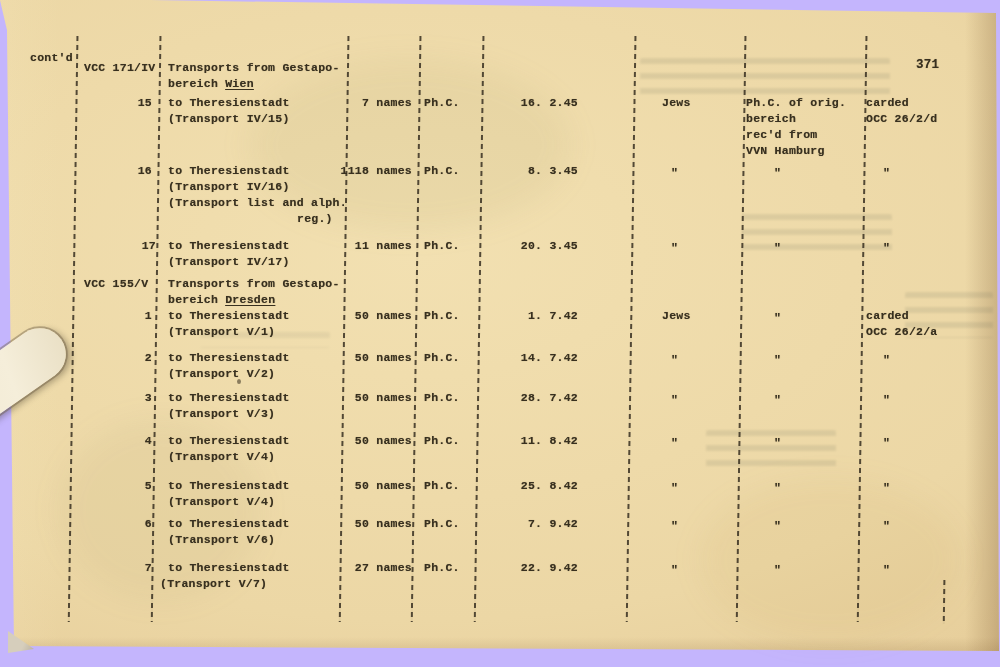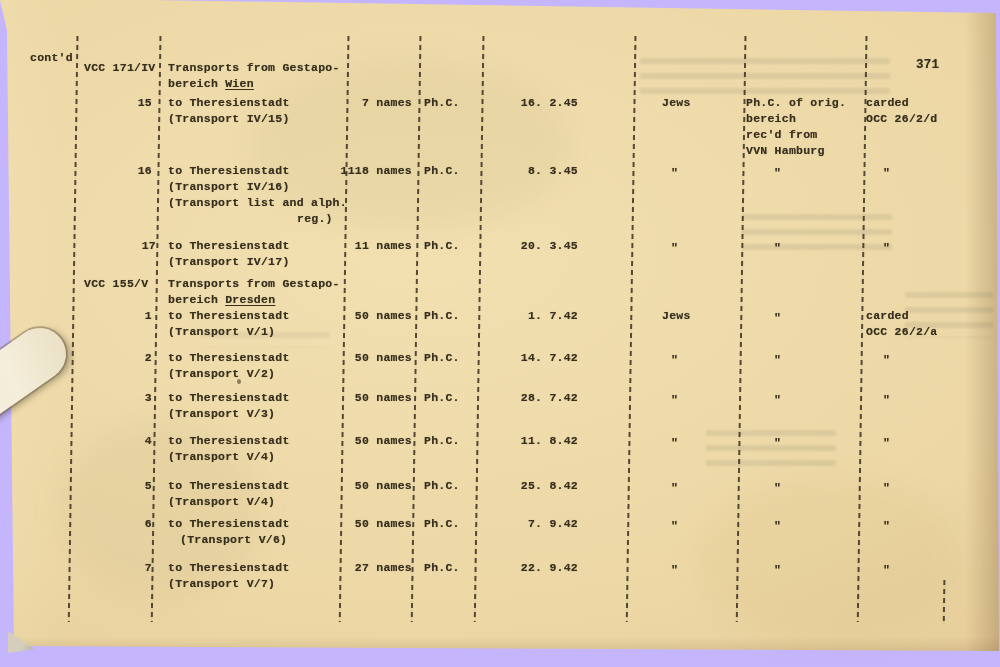--- a/index.html
+++ b/index.html
@@ -148,30 +148,30 @@
       <div class="t" style="left: 168px; top: 478px;">to Theresienstadt</div>
       <div class="t" style="left: 168px; top: 494px;">(Transport V/4)</div>
       <div class="t r" style="left: 312px; top: 478px; width: 100px;">50 names</div>
       <div class="t" style="left: 424px; top: 478px;">Ph.C.</div>
       <div class="t r" style="left: 458px; top: 478px; width: 120px;">25. 8.42</div>
       <div class="t" style="left: 671px; top: 480px;">"</div>
       <div class="t" style="left: 774px; top: 480px;">"</div>
       <div class="t" style="left: 883px; top: 480px;">"</div>
       <div class="t r" style="left: 100px; top: 516px; width: 52px;">6</div>
       <div class="t" style="left: 168px; top: 516px;">to Theresienstadt</div>
-      <div class="t" style="left: 180px; top: 532px;">(Transport V/6)</div>
+      <div class="t" style="left: 168px; top: 532px;">(Transport V/6)</div>
       <div class="t r" style="left: 312px; top: 516px; width: 100px;">50 names</div>
       <div class="t" style="left: 424px; top: 516px;">Ph.C.</div>
       <div class="t r" style="left: 458px; top: 516px; width: 120px;">7. 9.42</div>
       <div class="t" style="left: 671px; top: 518px;">"</div>
       <div class="t" style="left: 774px; top: 518px;">"</div>
       <div class="t" style="left: 883px; top: 518px;">"</div>
       <div class="t r" style="left: 100px; top: 560px; width: 52px;">7</div>
       <div class="t" style="left: 168px; top: 560px;">to Theresienstadt</div>
-      <div class="t" style="left: 168px; top: 576px; text-align: center;">(Transport V/7)</div>
+      <div class="t" style="left: 160px; top: 576px; text-align: center;">(Transport V/7)</div>
       <div class="t r" style="left: 312px; top: 560px; width: 100px;">27 names</div>
       <div class="t" style="left: 424px; top: 560px;">Ph.C.</div>
       <div class="t r" style="left: 458px; top: 560px; width: 120px;">22. 9.42</div>
       <div class="t" style="left: 671px; top: 562px;">"</div>
       <div class="t" style="left: 774px; top: 562px;">"</div>
       <div class="t" style="left: 883px; top: 562px;">"</div>
     </div>
 
   <div id="tab"></div>
   <div id="corner-fold"></div>

